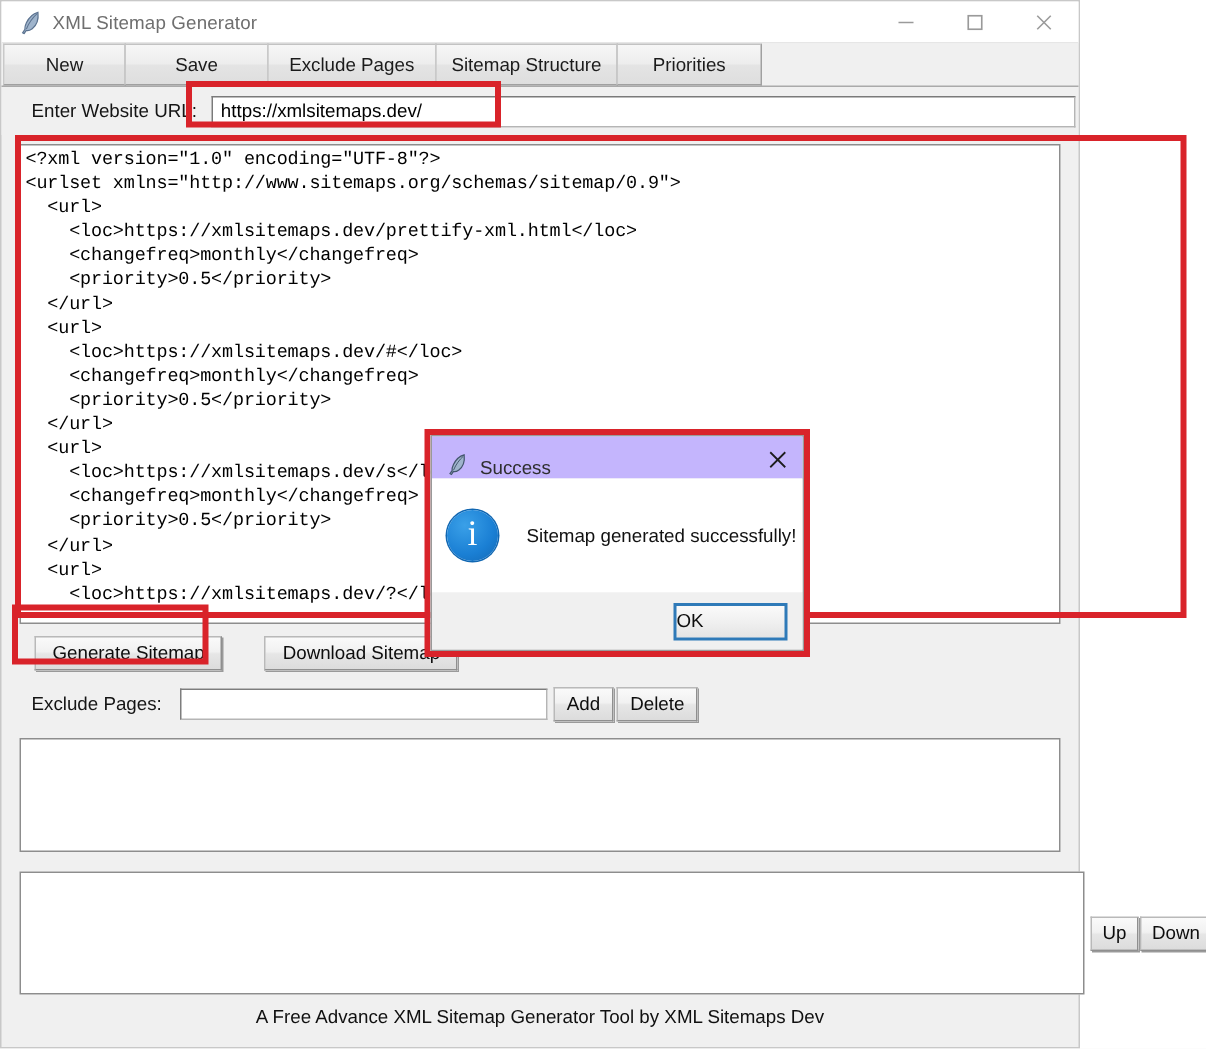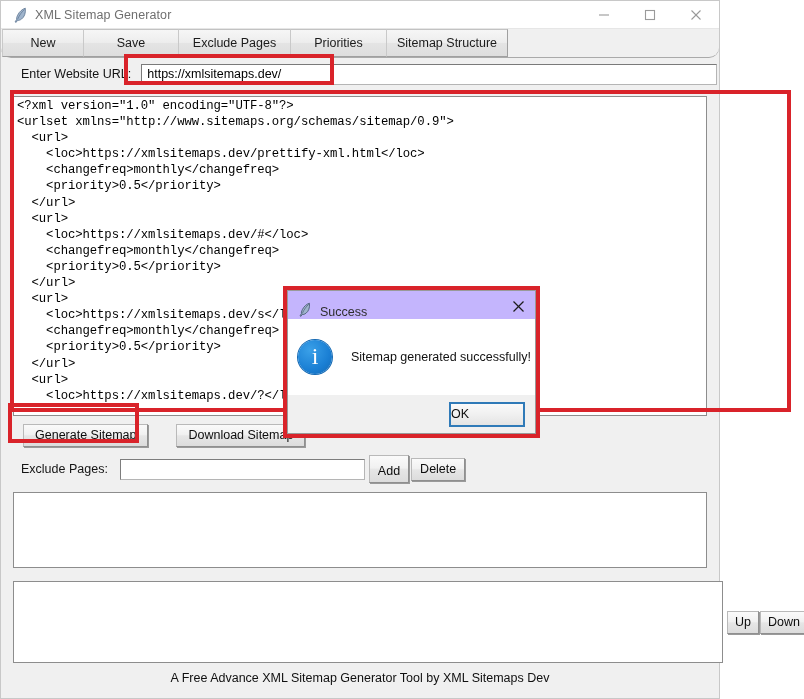--- a/index.html
+++ b/index.html
@@ -54,21 +54,20 @@
 
   
   .tabbar {
     height: 28px;
     background: #f0f0f0;
     display: flex;
     align-items: stretch;
     flex: 0 0 auto;
     border-bottom: 1px solid #aaaaaa;
     padding-left: 1px;
-    border-radius: 10px;
   }
   .tab {
     background: linear-gradient(to bottom, #f6f6f6 0%, #ededed 48%, #e4e4e4 52%, #dedede 100%);
     border: 1px solid #a0a0a0;
     border-top-color: #c2c2c2;
     border-left-color: #c9c9c9;
     margin-right: -1px;
     display: flex; align-items: center; justify-content: center;
     font-size: 12.5px;
     color: #1b1b1b;
@@ -183,21 +182,21 @@
     background: #ffffff;
     border: 1px solid #7d7d7d;
     border-right-color: #b5b5b5;
     border-bottom-color: #b5b5b5;
     box-sizing: border-box;
     font-family: "Liberation Sans", sans-serif;
     font-size: 12.5px;
     padding: 0 4px;
     outline: none;
   }
-  .btn-add { margin-left: 4px; padding: 8px 8px 4px 8px; }
+  .btn-add { margin-left: 4px; padding: 3px 8px 4px 8px; }
   .btn-delete { margin-left: 2px; padding: 3px 8px 4px 8px; }
 
   
   .listbox {
     background: #ffffff;
     border: 1px solid #8d8d8d;
     box-sizing: border-box;
     flex: 0 0 auto;
   }
   .listbox-1 {
@@ -361,22 +360,22 @@
           <line x1="1.5" y1="1.5" x2="10.5" y2="10.5" stroke="#9a9a9a" stroke-width="1.1"></line>
           <line x1="10.5" y1="1.5" x2="1.5" y2="10.5" stroke="#9a9a9a" stroke-width="1.1"></line>
         </svg>
     </div>
   </div>
 
   <div class="tabbar">
     <div class="tab t-new">New</div>
     <div class="tab t-save">Save</div>
     <div class="tab t-exclude">Exclude Pages</div>
+    <div class="tab t-structure">Sitemap Structure</div>
     <div class="tab t-priorities">Priorities</div>
-    <div class="tab t-structure">Sitemap Structure</div>
   </div>
 
   <div class="url-row">
     <div class="url-label">Enter Website URL:</div>
     <input class="url-input" type="text" value="https://xmlsitemaps.dev/" style="">
   </div>
 
   <div class="xml-wrap">
     <div class="xml-text">&lt;?xml version="1.0" encoding="UTF-8"?&gt;
 &lt;urlset xmlns="http://www.sitemaps.org/schemas/sitemap/0.9"&gt;

